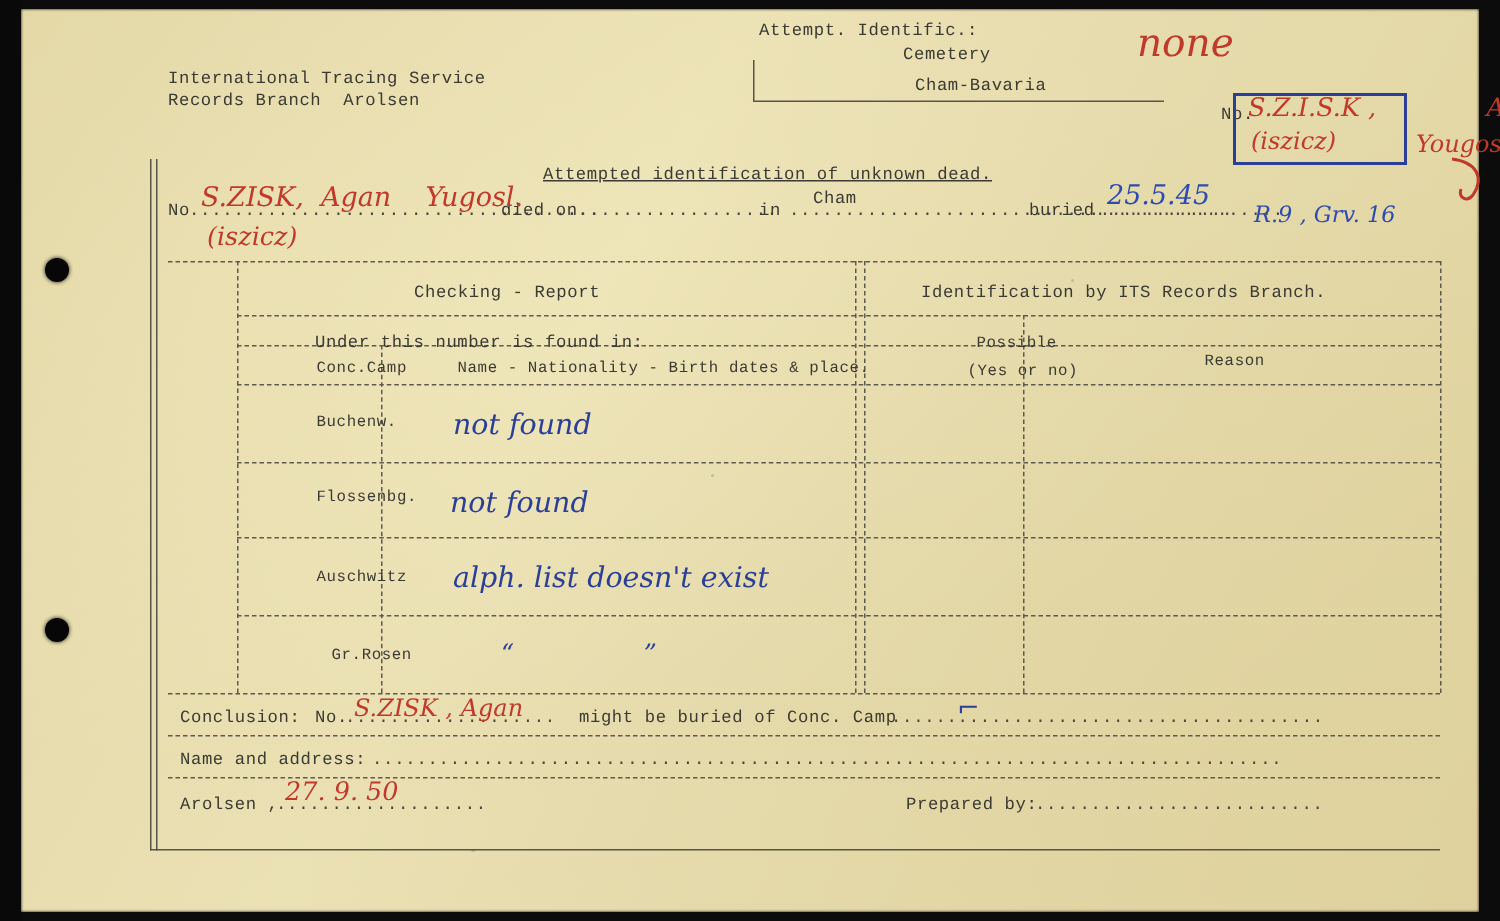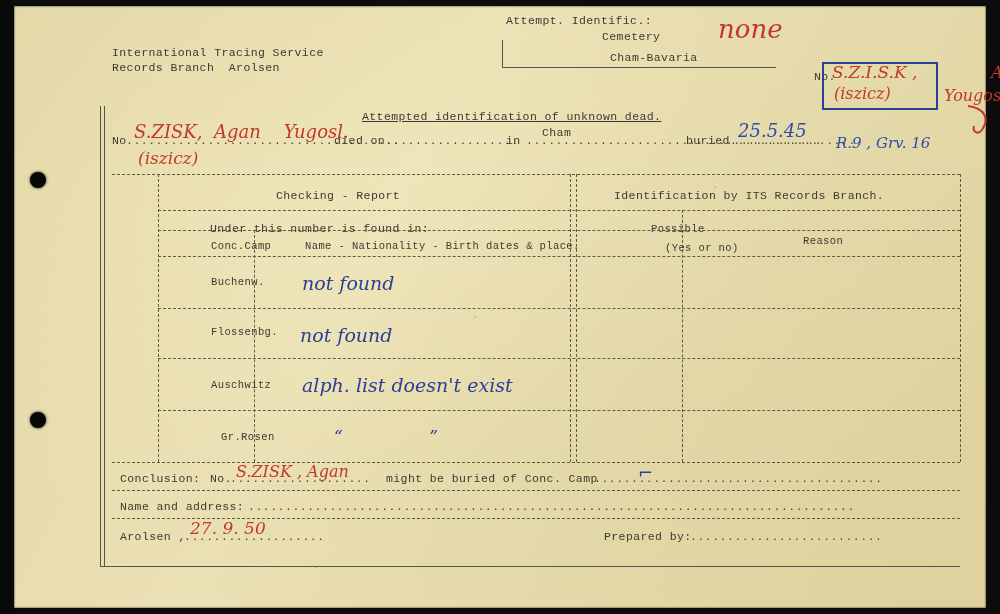--- a/index.html
+++ b/index.html
@@ -126,21 +126,21 @@
 
     <div class="t" style="left:492px; top:8px;">Attempt. Identific.:</div>
     <div class="t" style="left:588px; top:24px;">Cemetery</div>
 
     <div class="rule v" style="left:488px; top:34px; height:28px;"></div>
     <div class="rule" style="left:488px; top:61px; width:274px; height:1px;"></div>
     <div class="t" style="left:596px; top:45px;">Cham-Bavaria</div>
 
     <div class="t" style="left:800px; top:64px;">No.</div>
 
-    <div class="hw red" style="left:704px; top:8px; font-size:26px;">none</div>
+    <div class="hw red" style="left:744px; top:8px; font-size:26px;">none</div>
 
     <div class="bluebox" style="left:808px; top:56px; width:112px; height:44px;"></div>
     <div class="hw red" style="left:818px; top:56px; font-size:17px;">S.Z.I.S.K ,</div>
     <div class="hw red" style="left:820px; top:78px; font-size:16px;">(iszicz)</div>
 
     <div class="hw red" style="left:932px; top:56px; font-size:17px;margin-left:45px;">Agan</div>
     <div class="hw red" style="left:930px; top:80px; font-size:16px;">Yougosl?</div>
 
     <svg style="position:absolute; left:950px; top:98px;" width="34" height="34" viewBox="0 0 34 34">
       <path d="M4 2 C 20 4, 26 14, 18 26 C 14 31, 8 28, 10 22" stroke="#c0392b" stroke-width="2" fill="none"></path>
@@ -180,21 +180,21 @@
     <div class="rule vdash" style="left:946px; top:168px; height:288px;"></div>
     <div class="rule vdash" style="left:240px; top:224px; height:232px;"></div>
 
     <div class="t" style="left:262px; top:183px;">Checking - Report</div>
     <div class="t" style="left:196px; top:216px;">Under this number is found in:</div>
 
     <div class="t" style="left:600px; top:183px;">Identification by ITS Records Branch.</div>
     <div class="t small" style="left:156px; top:234px;">Conc.Camp</div>
     <div class="t small" style="left:250px; top:234px;">Name - Nationality - Birth dates &amp; place.</div>
     <div class="t small" style="left:596px; top:217px;">Possible</div>
-    <div class="t small" style="left:590px; top:236px;margin-left:20px;">(Yes or no)</div>
+    <div class="t small" style="left:590px; top:236px;">(Yes or no)</div>
     <div class="t small" style="left:748px; top:229px;">Reason</div>
 
     <div class="t small" style="left:156px; top:270px;">Buchenw.</div>
     <div class="hw blue" style="left:288px; top:266px; font-size:19px;">not found</div>
 
     <div class="t small" style="left:156px; top:320px;">Flossenbg.</div>
     <div class="hw blue" style="left:286px; top:318px; font-size:19px;">not found</div>
 
     <div class="t small" style="left:156px; top:373px;">Auschwitz</div>
     <div class="hw blue" style="left:288px; top:368px; font-size:19px;">alph. list doesn't exist</div>

